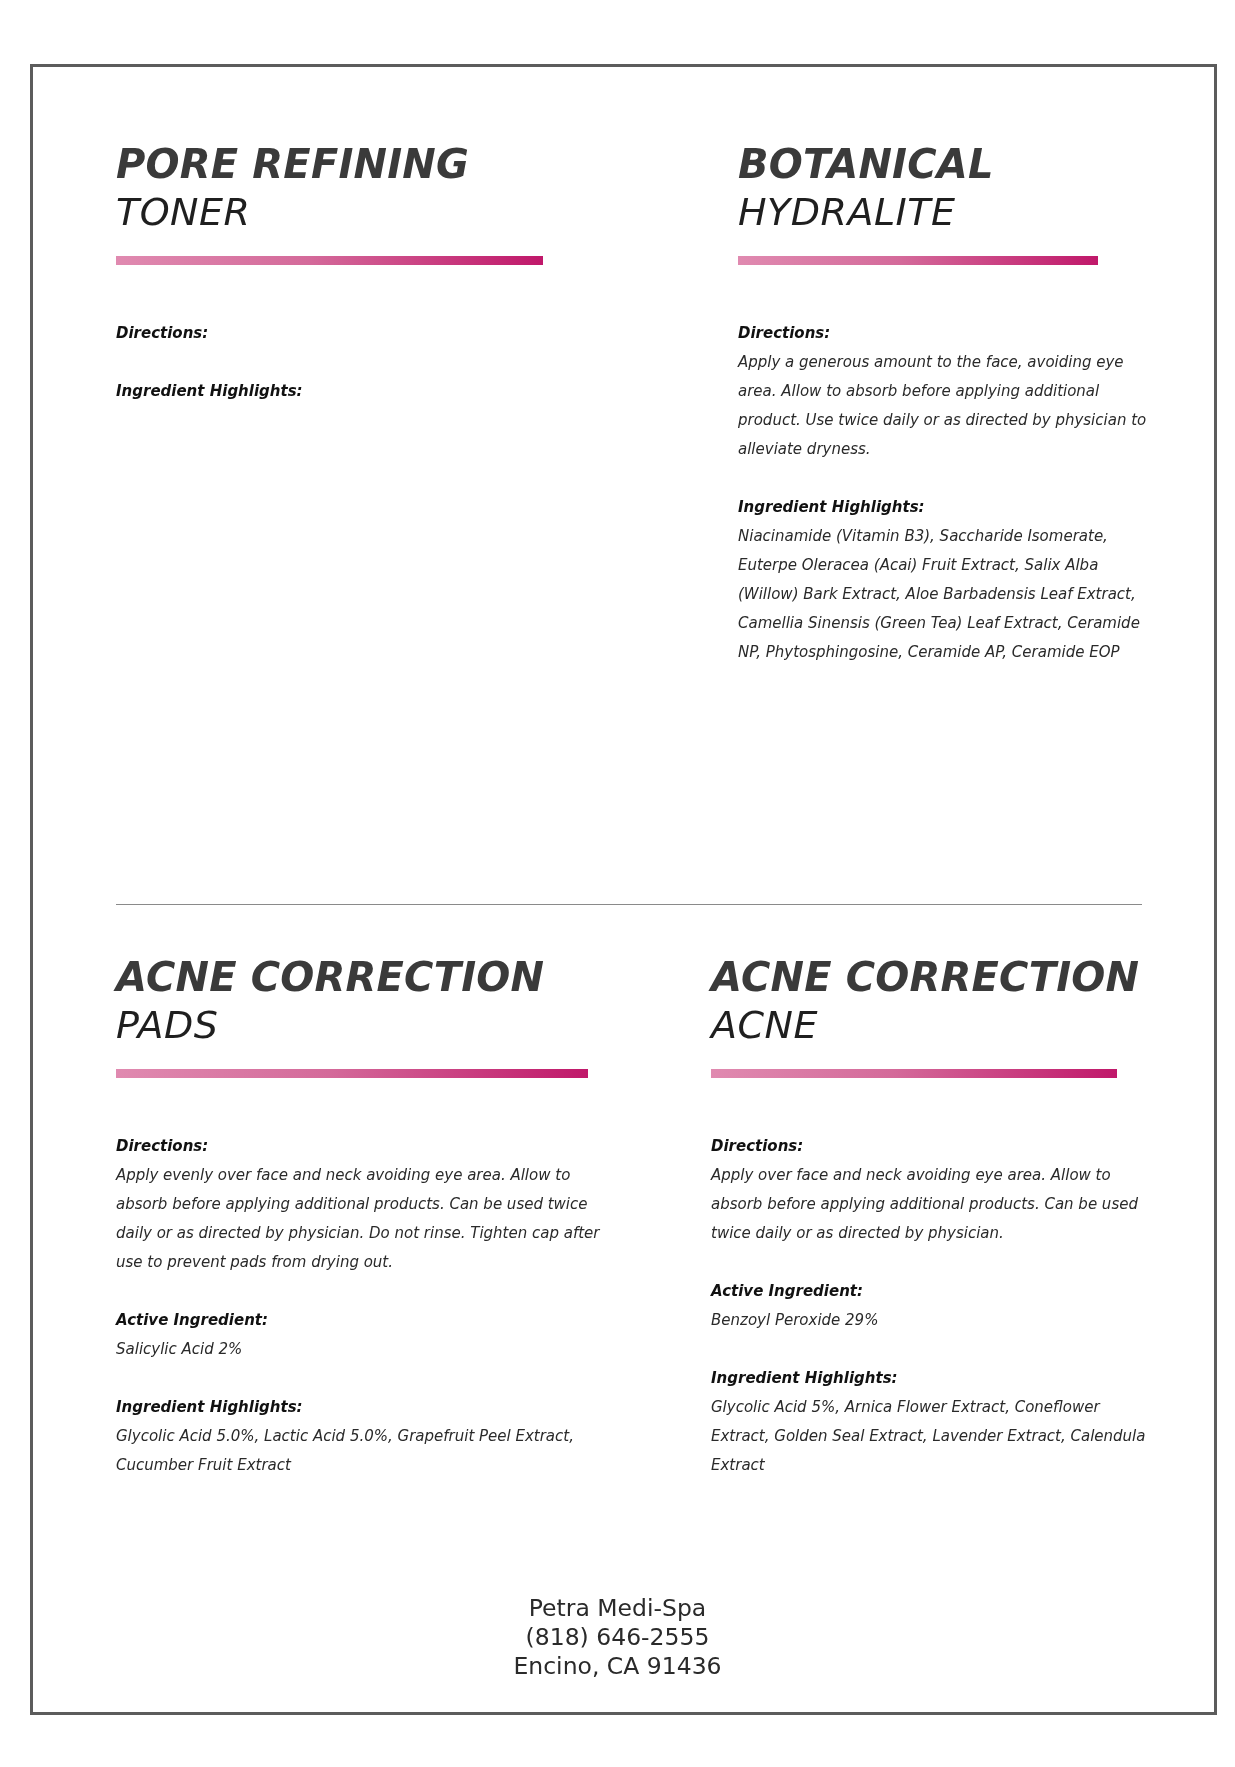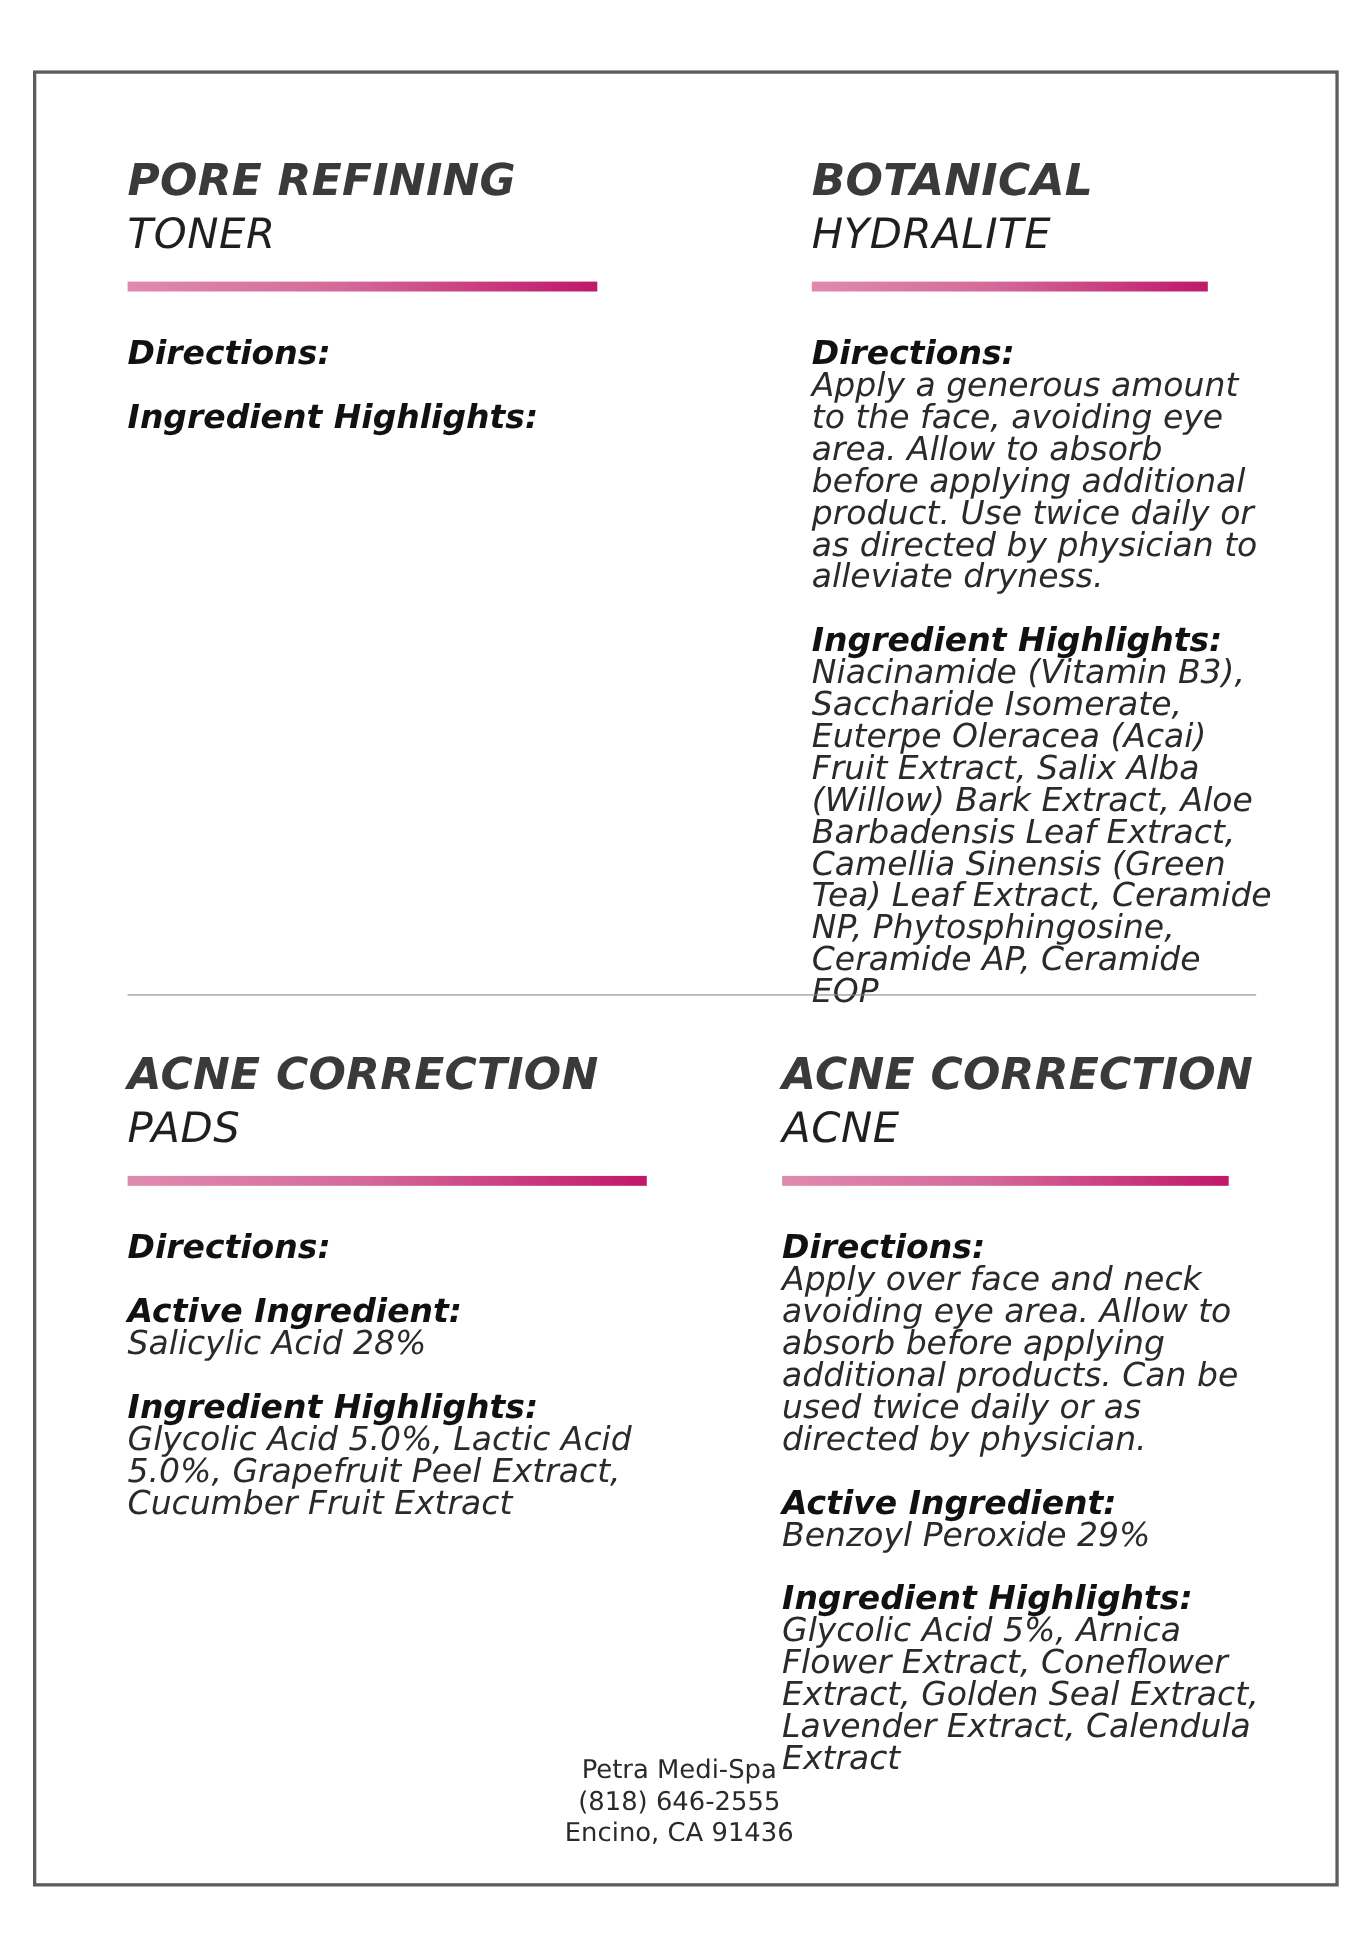--- a/index.html
+++ b/index.html
@@ -4,21 +4,21 @@
 <style>
   html, body { margin:0; padding:0; }
   body { width:1235px; height:1767px; background:#ffffff; position:relative; overflow:hidden;
          font-family:"DejaVu Sans","Liberation Sans",sans-serif; color:#2a2a2a; }
   .frame { position:absolute; left:30px; top:64px; width:1181px; height:1645px;
            border:3px solid #5c5c5c; box-sizing:content-box; }
   .product { position:absolute; width:470px;font-style:italic; }
   .title-bold { font-size:40px; font-weight:bold; color:#3a3a3a; line-height:48px; letter-spacing:0.2px; white-space:nowrap; }
   .title-light { font-size:38px; font-weight:normal; color:#1f1f1f; line-height:48px; letter-spacing:0.5px; white-space:nowrap; }
   .bar { height:9px; margin-top:20px; background:linear-gradient(90deg,#e08ab0 0%,#d46a9a 45%,#c0186a 100%); }
-  .body { margin-top:42px; font-size:30px; line-height:29px; color:#2a2a2a; }
+  .body { margin-top:54px; font-size:15px; line-height:29px; color:#2a2a2a; }
   .label { font-weight:bold; color:#111111; }
   .block { margin-bottom:29px; }
   .divider { position:absolute; left:116px; top:904px; width:1026px; height:0; border-top:1.5px solid #8a8a8a; }
   .footer { position:absolute; left:0; width:1235px; top:1594px; text-align:center;
             font-size:23.5px; line-height:29px; color:#2a2a2a; }
 </style>
 </head>
 <body>
 
 <div class="frame"></div>
@@ -55,24 +55,25 @@
 
 <div class="divider"></div>
 
 <div class="product" style="left:116px; top:953px;">
   <div class="title-bold">ACNE CORRECTION</div>
   <div class="title-light">PADS</div>
   <div class="bar" style="width:472px;"></div>
   <div class="body" style="width:485px;">
     <div class="block">
       <div class="label">Directions:</div>
+      <div>Apply evenly over face and neck avoiding eye area. Allow to absorb before applying additional products. Can be used twice daily or as directed by physician. Do not rinse. Tighten cap after use to prevent pads from drying out.</div>
     </div>
     <div class="block">
       <div class="label">Active Ingredient:</div>
-      <div>Salicylic Acid 28%</div>
+      <div>Salicylic Acid 2%</div>
     </div>
     <div class="block">
       <div class="label">Ingredient Highlights:</div>
       <div>Glycolic Acid 5.0%, Lactic Acid 5.0%, Grapefruit Peel Extract, Cucumber Fruit Extract</div>
     </div>
   </div>
 </div>
 
 <div class="product" style="left:711px; top:953px;">
   <div class="title-bold">ACNE CORRECTION</div>

